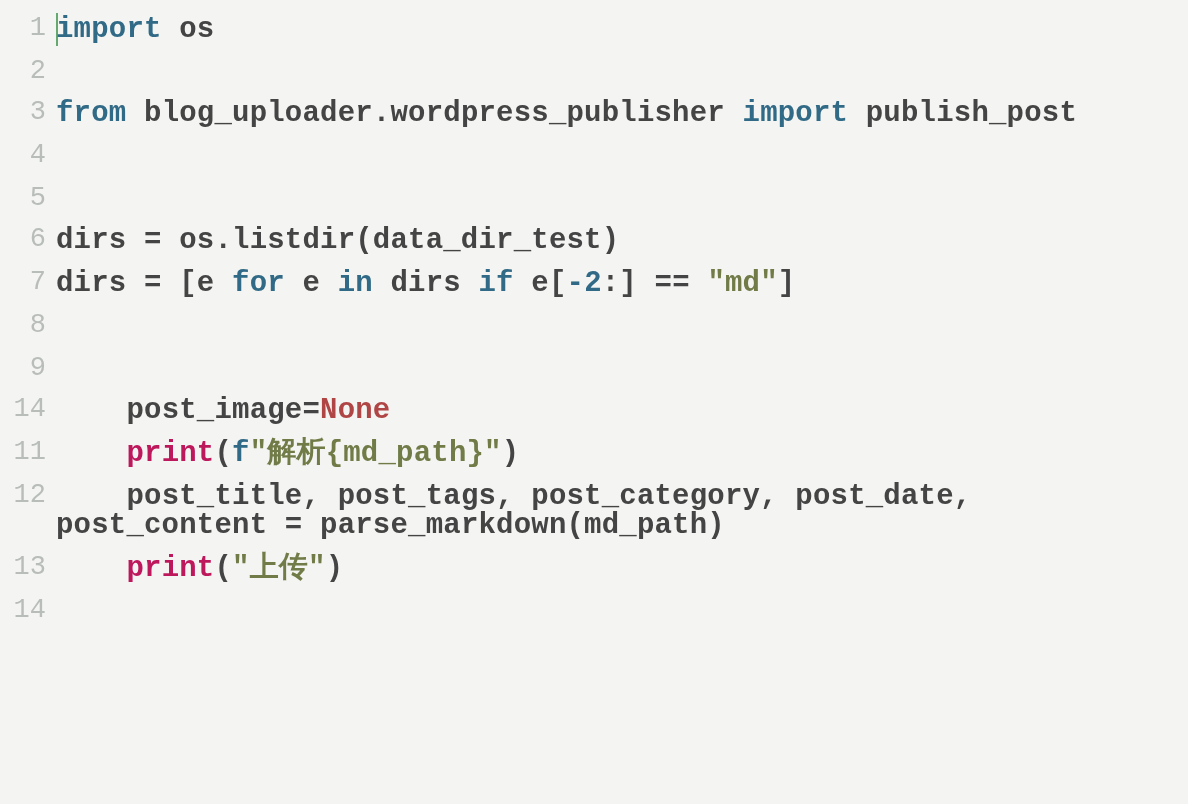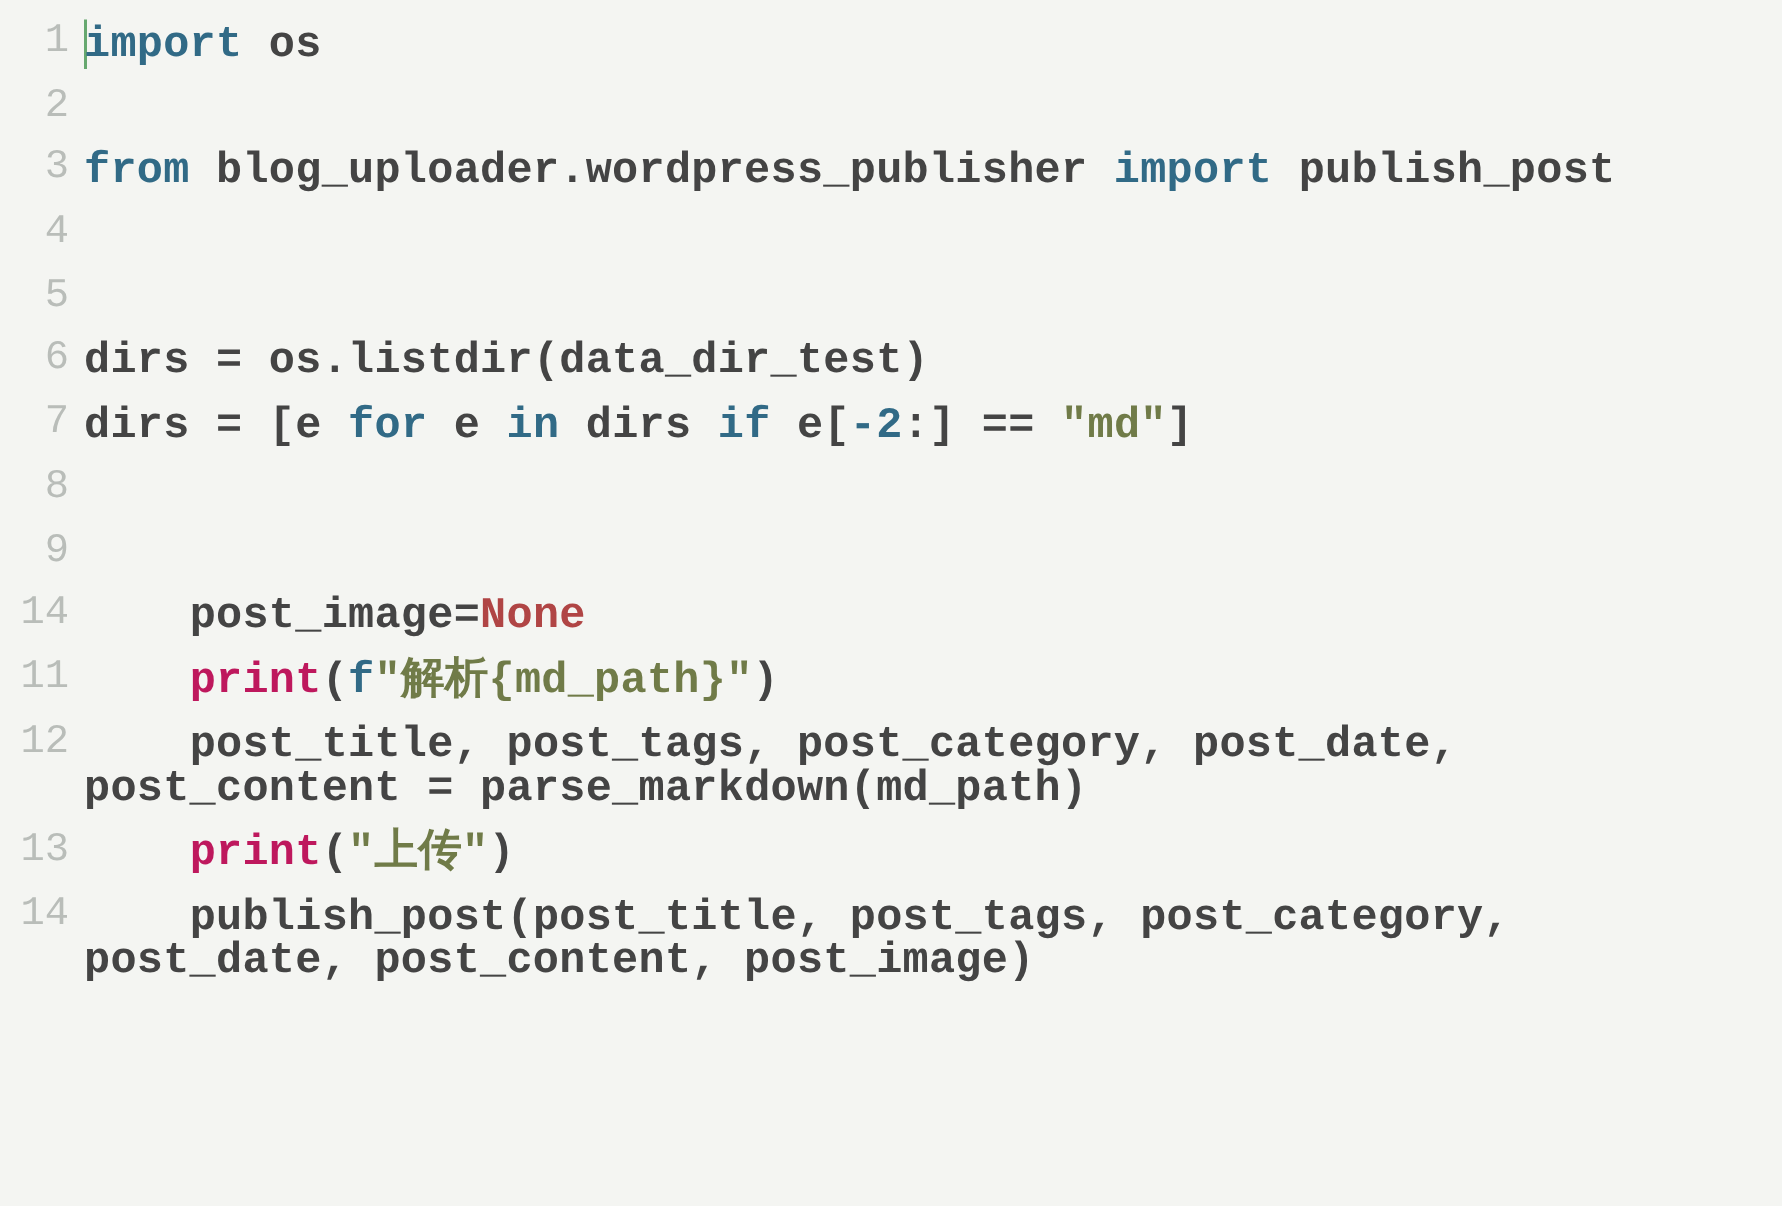--- a/index.html
+++ b/index.html
@@ -131,18 +131,15 @@
         </div>
       </div>
       <div class="row">
         <div class="gutter">13</div>
         <div class="code-wrap">
           <div class="code"><span class="ident">    </span><span class="builtin">print</span><span class="ident">(</span><span class="str">"上传"</span><span class="ident">)</span></div>
         </div>
       </div>
       <div class="row">
         <div class="gutter">14</div>
-        <div class="code-wrap">
-          <div class="code"><span class="ident">    publish_post(post_title, post_tags, post_category, post_date, post_content, post_image)</span></div>
-        </div>
       </div>
     </div>
 </div>
 
 </body></html>

